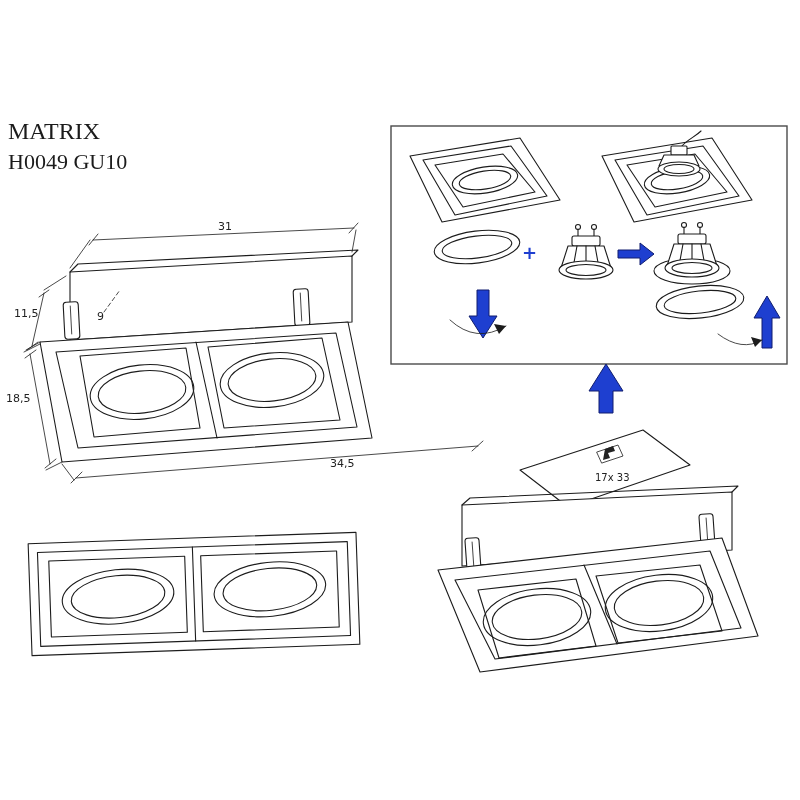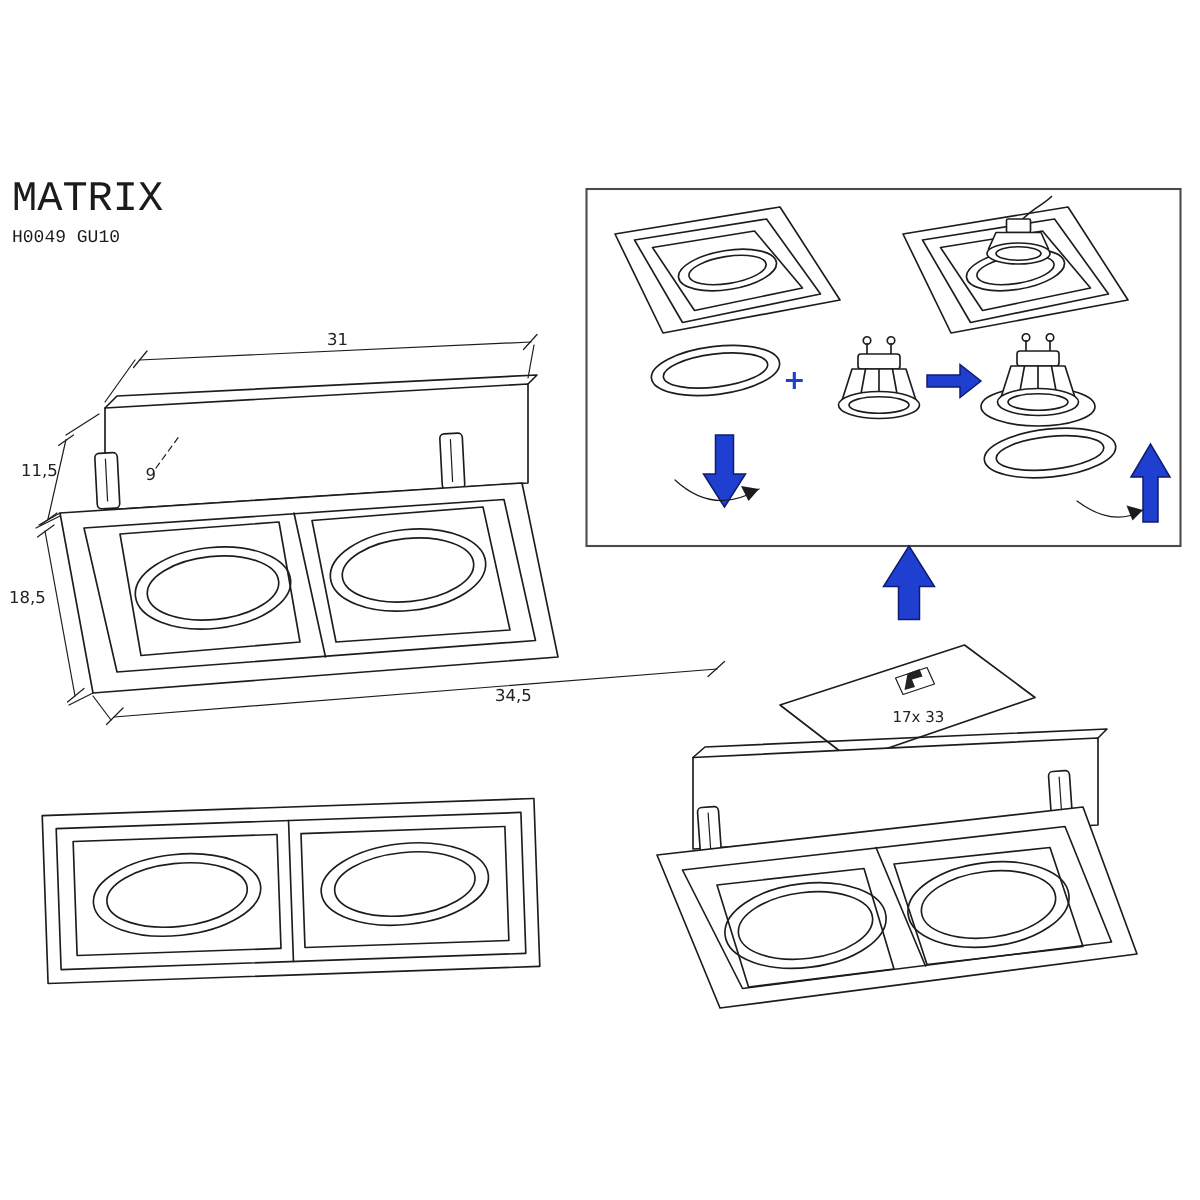--- a/index.html
+++ b/index.html
@@ -1,19 +1,19 @@
 <!DOCTYPE html>
 <html><head>
 <meta charset="utf-8">
 <style>
   html,body { margin:0; padding:0; background:#fff; }
   #page { position:relative; width:800px; height:800px; background:#ffffff; overflow:hidden; }
   #titleblock { position:absolute; left:8px; top:118px; color:#1b1b1b; }
-  .title { font-family:Liberation Mono, monospace; font-size:28px; line-height:1.15; }
-  .sub   { font-family:Liberation Mono, monospace; font-size:12px; line-height:1.45; }
+  .title { font-family:Liberation Serif, serif; font-size:24px; line-height:1.15; }
+  .sub   { font-family:Liberation Serif, serif; font-size:22px; line-height:1.45; }
   svg { position:absolute; left:0; top:0; }
   .ln   { fill:none; stroke:#1c1c1c; stroke-width:1.1; stroke-linejoin:round; stroke-linecap:round; }
   .lnw  { fill:#ffffff; stroke:#1c1c1c; stroke-width:1.1; stroke-linejoin:round; }
   .thin { stroke-width:0.8; }
   .dim  { font-family:"DejaVu Sans", sans-serif; font-size:11px; fill:#222222; }
   .small{ font-size:10px; }
   .plus { font-family:"DejaVu Sans", sans-serif; font-size:18px; font-weight:bold; }
   .bluearrow { stroke:#101d6e; stroke-width:1; }
   .boxborder { fill:none; stroke:#4a4a4a; stroke-width:1.4; }
 </style>

